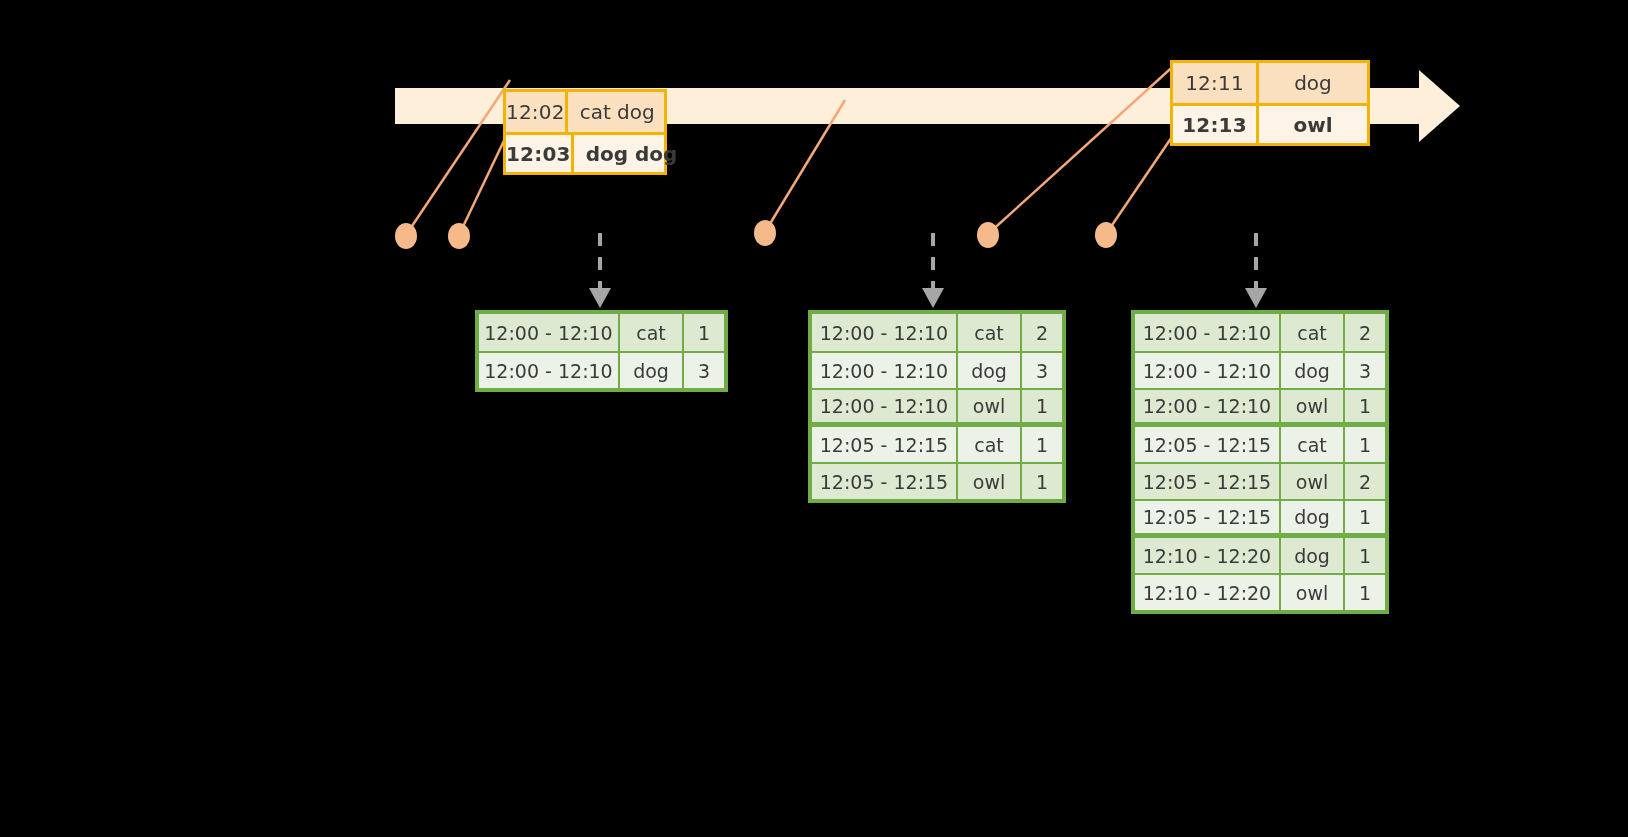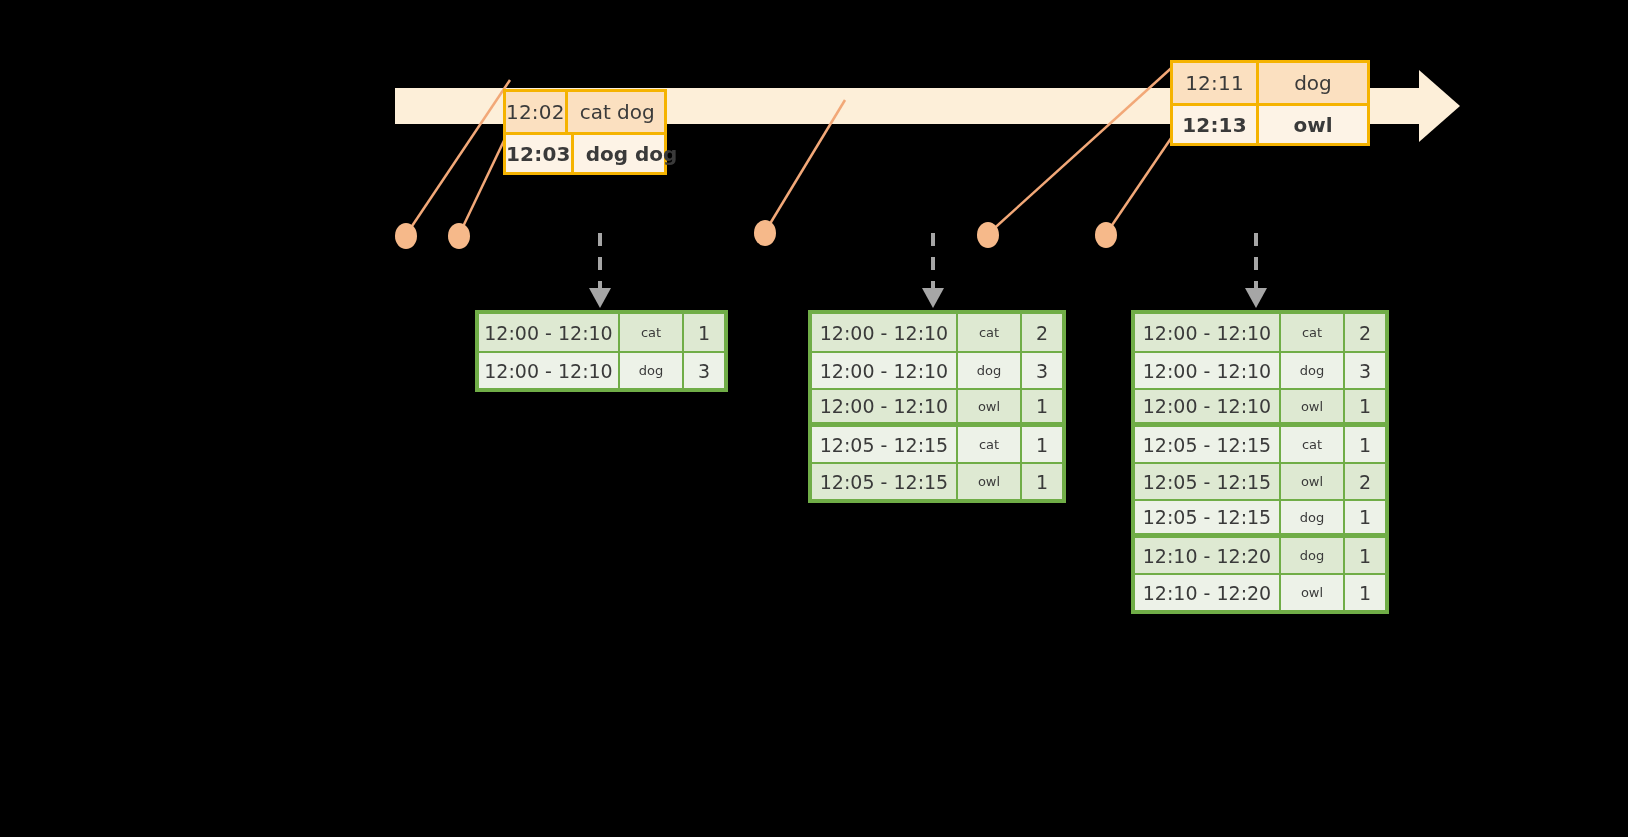--- a/index.html
+++ b/index.html
@@ -100,21 +100,21 @@
     font-size: 19px;
     color: #3a3a3a;
     white-space: nowrap;
   }
   .res-key {
     box-sizing: border-box;
     border-right: 2px solid #70AD47;
     display: flex;
     align-items: center;
     justify-content: center;
-    font-size: 13px;
+    font-size: 19px;
     color: #3a3a3a;
   }
   .res-cnt {
     box-sizing: border-box;
     display: flex;
     align-items: center;
     justify-content: center;
     font-size: 19px;
     color: #3a3a3a;
   }

